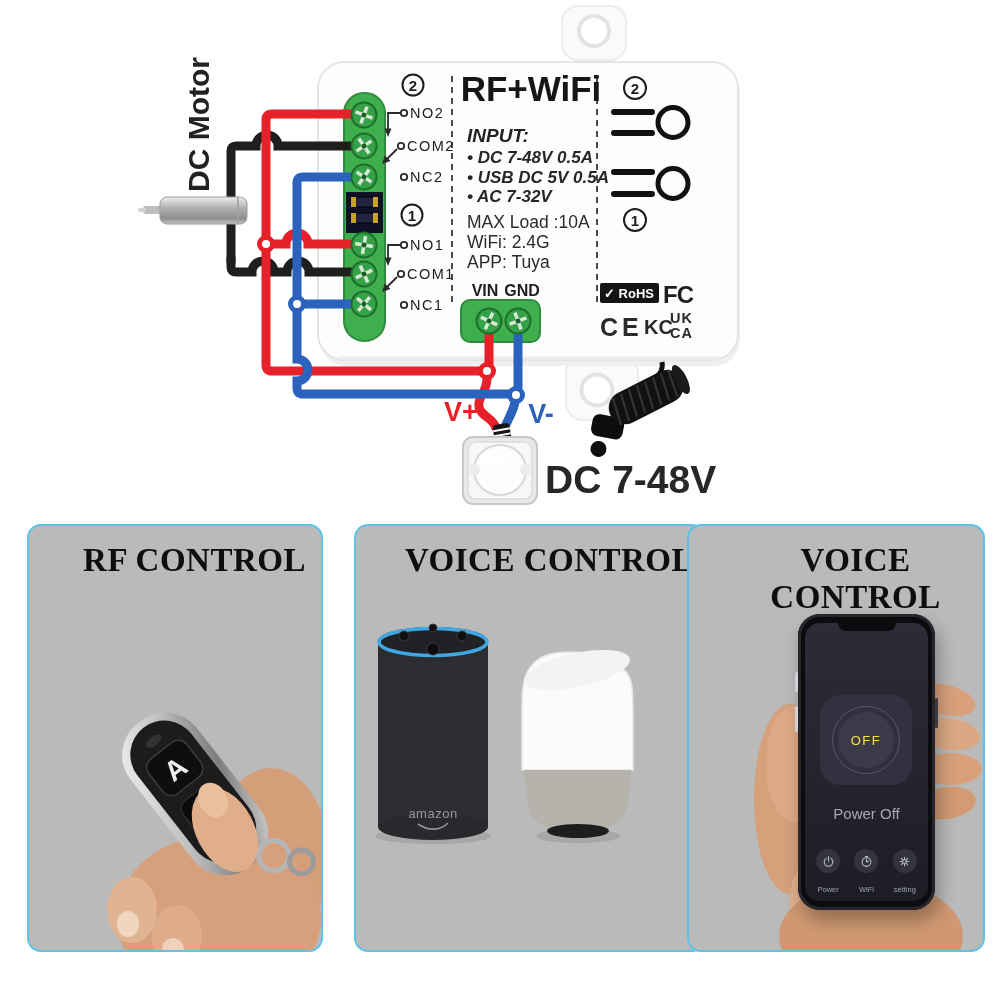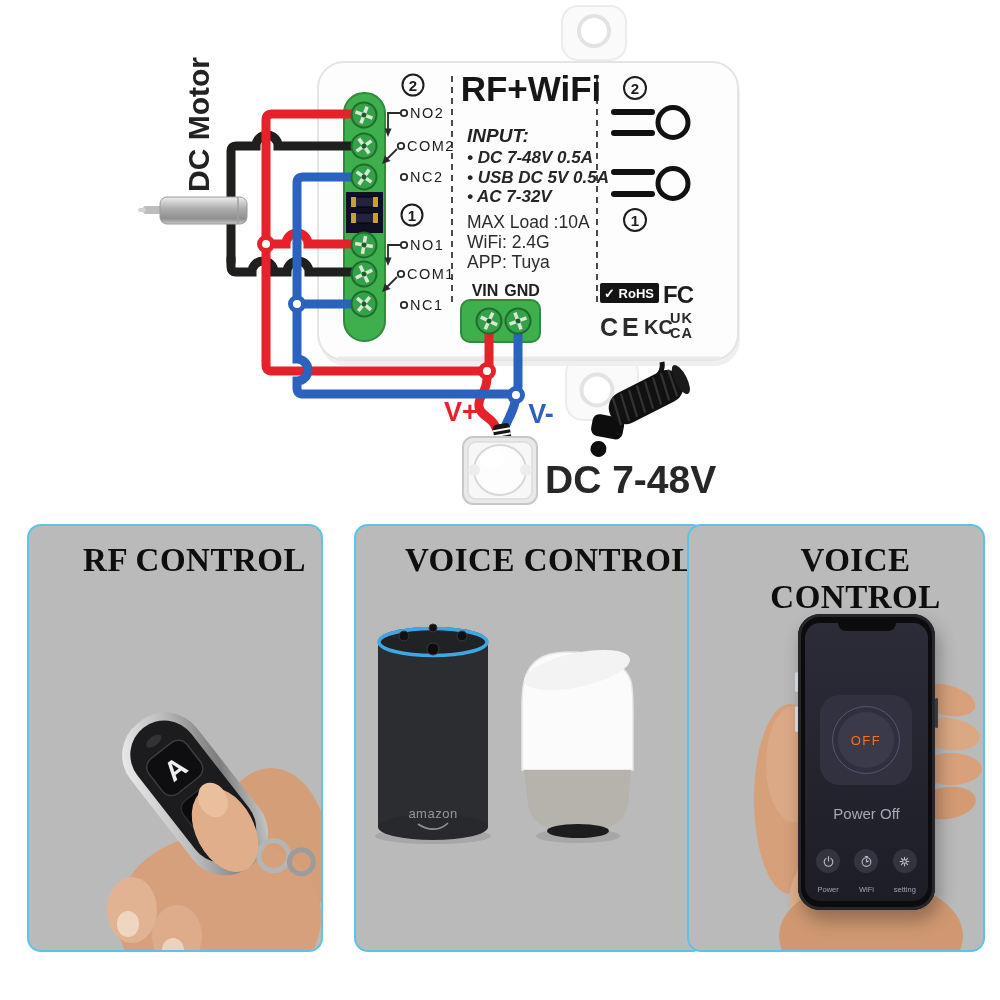--- a/index.html
+++ b/index.html
@@ -28,21 +28,21 @@
             background:linear-gradient(180deg,#2c2c39 0%, #24242f 55%, #1d1d26 100%);
             border-radius:15px; overflow:hidden; }
   .notch { position:absolute; top:0; left:50%; transform:translateX(-50%);
            width:58px; height:8px; background:#0c0c0f; border-radius:0 0 8px 8px; }
   .off-tile { position:absolute; left:15px; top:72px; width:92px; height:90px;
               background:#31313f; border-radius:20px; }
   .off-ring { position:absolute; left:50%; top:50%; transform:translate(-50%,-50%);
               width:66px; height:66px; border-radius:50%; background:#3a3a4b;
               border:1px solid #54546c; box-shadow:inset 0 0 0 5px rgba(40,40,55,0.6);
               display:flex; align-items:center; justify-content:center;
-              color:#f97316; font-size:13px; letter-spacing:1.5px; }
+              color:#fde047; font-size:13px; letter-spacing:1.5px; }
   .status { position:absolute; top:182px; width:100%; text-align:center;
             color:#a8a8b6; font-size:15px; }
   .nav { position:absolute; bottom:7px; left:4px; right:4px; display:flex;
          justify-content:space-around; }
   .nav-item { display:flex; flex-direction:column; align-items:center; gap:12px;
               color:#9fa3b2; font-size:7.5px; }
   .nav-icon { width:24px; height:24px; border-radius:50%; background:#34343f;
               display:flex; align-items:center; justify-content:center; }
   .nav-icon svg { width:13px; height:13px; stroke:#b9bdc9; fill:none;
                   stroke-width:2; stroke-linecap:round; }

